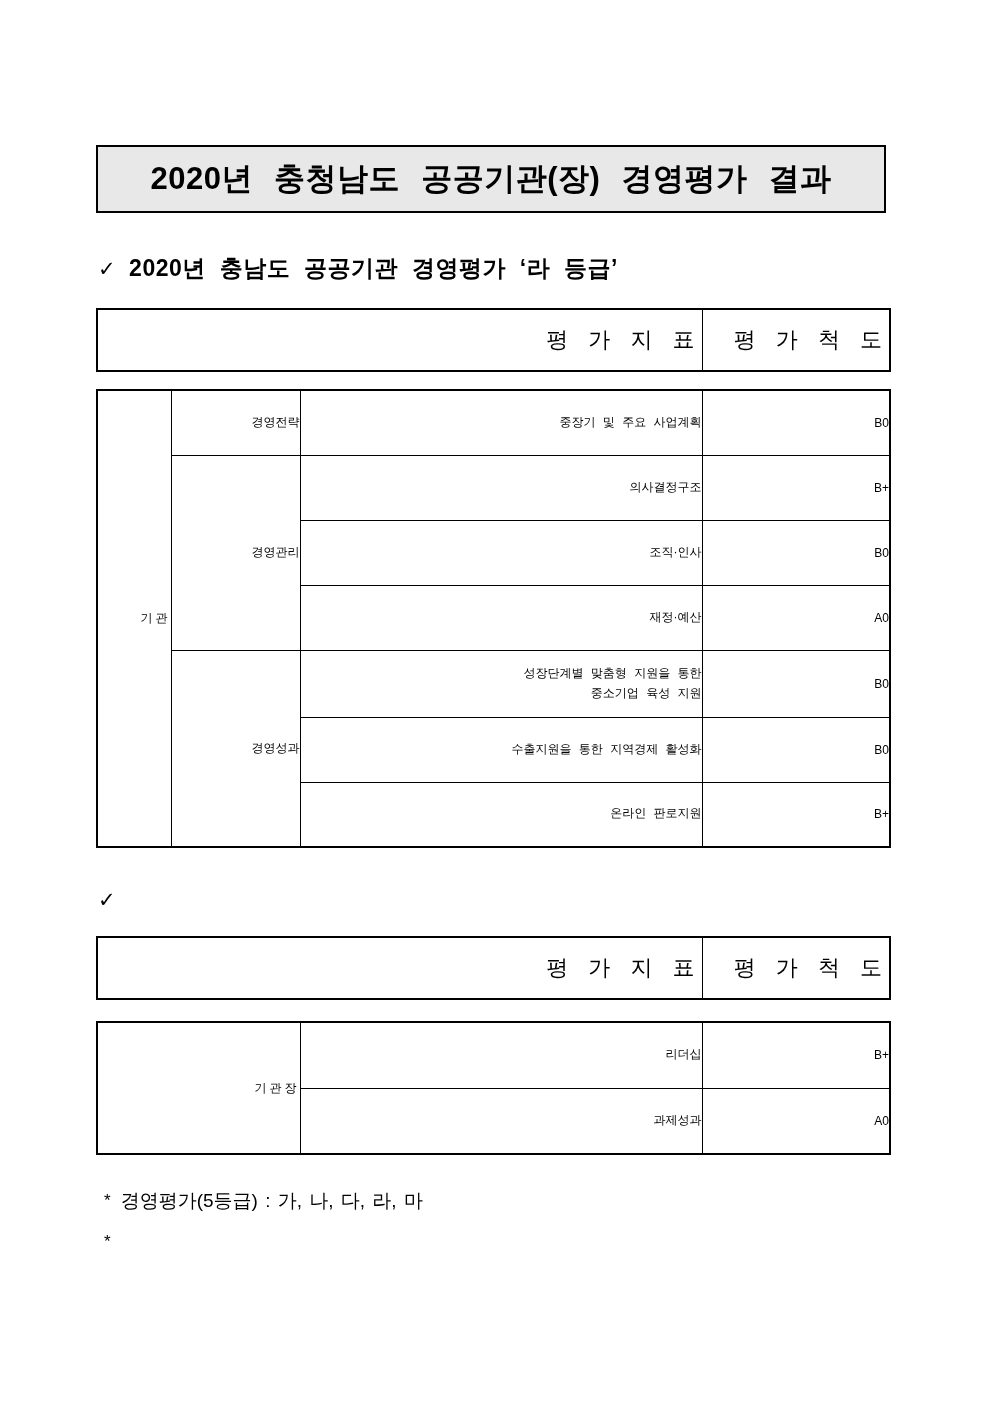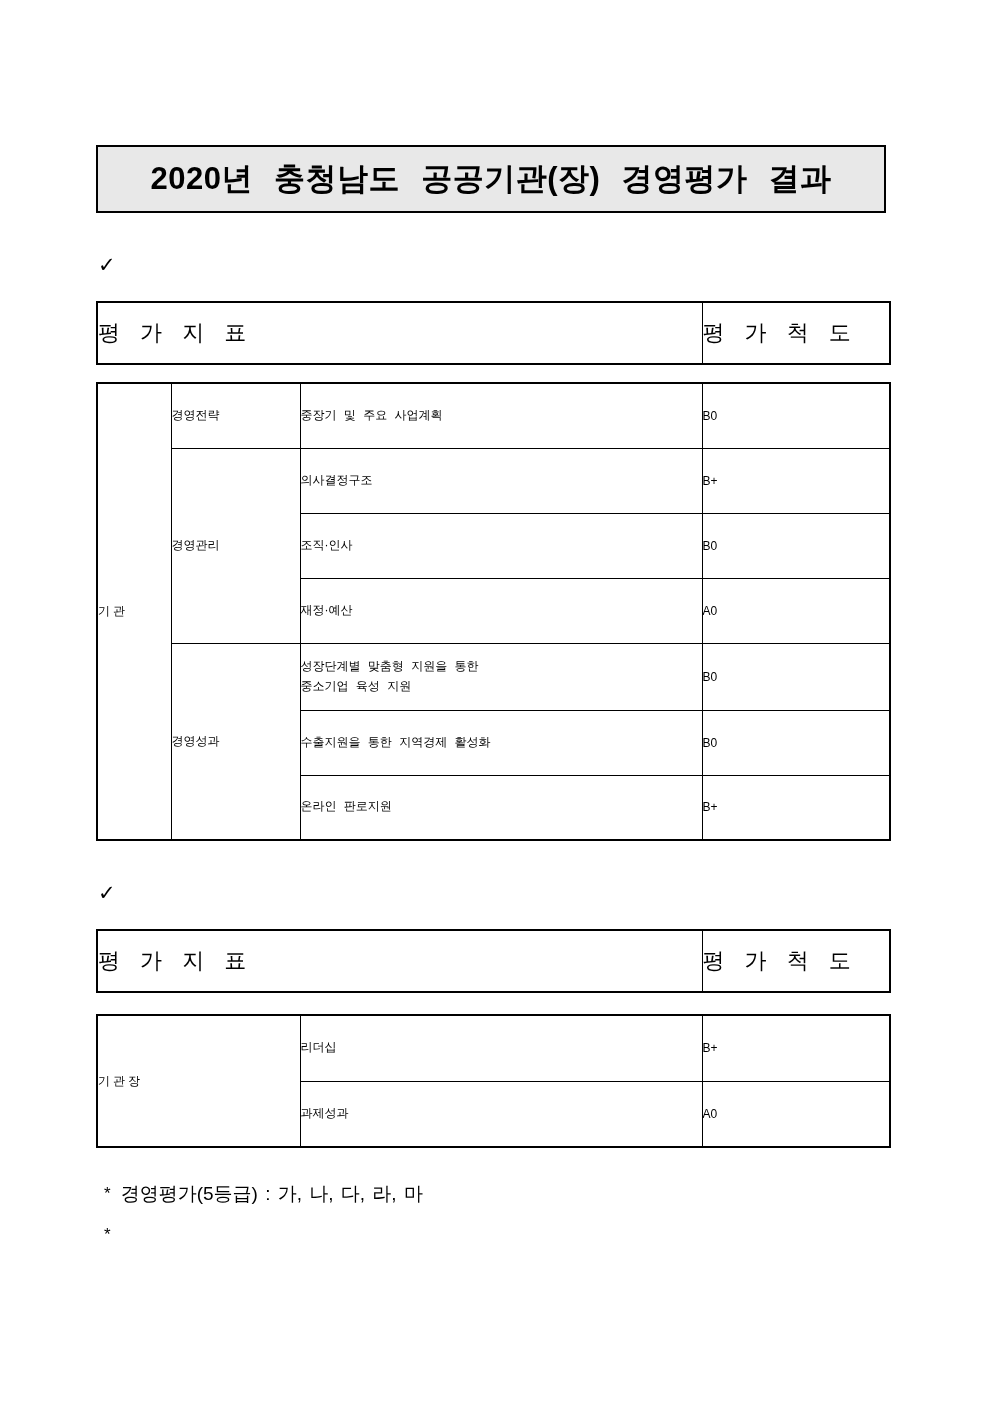--- a/index.html
+++ b/index.html
@@ -53,21 +53,21 @@
 
   
   table {
     border-collapse: collapse;
     width: 793px;
     table-layout: fixed;
     border: 2px solid #000;
   }
   td {
     border: 1px solid #000;
-    text-align: left;
+    text-align: right;
     vertical-align: middle;
   }
 
   .header-table { margin-top: 24px; }
   .header-table td {
     height: 62px;
     font-size: 22px;
     font-weight: normal;
     letter-spacing: 7px;
   }
@@ -106,20 +106,21 @@
 
 <div class="page">
   <div class="content">
 
     <div class="title-box">
       <span>2020년 충청남도 공공기관(장) 경영평가 결과</span>
     </div>
 
     <div class="section-heading heading-1">
       <span class="check">✓</span>
+      <span>2020년 충남도 공공기관 경영평가 ‘라 등급’</span>
     </div>
 
     <table class="header-table">
       <colgroup>
           <col style="width:605px">
           <col style="width:188px">
         </colgroup>
       <tbody>
           <tr>
         <td>평 가 지 표</td>

